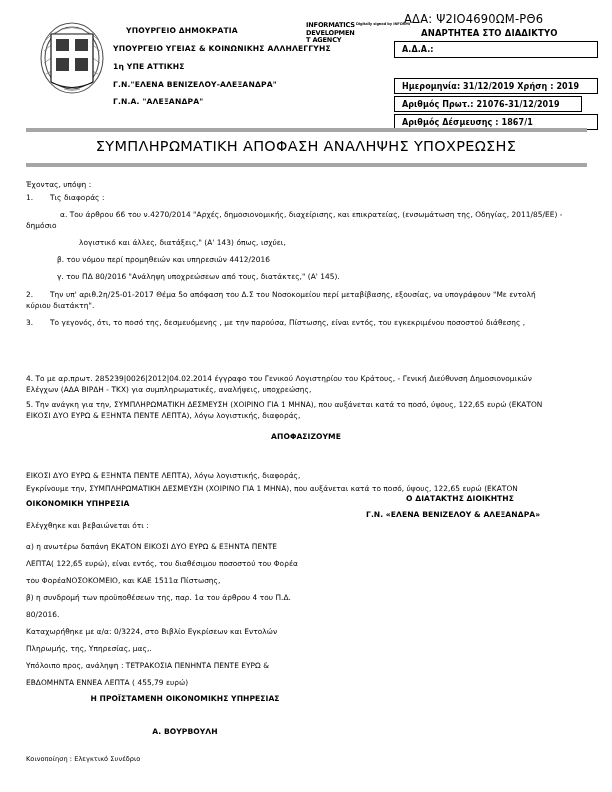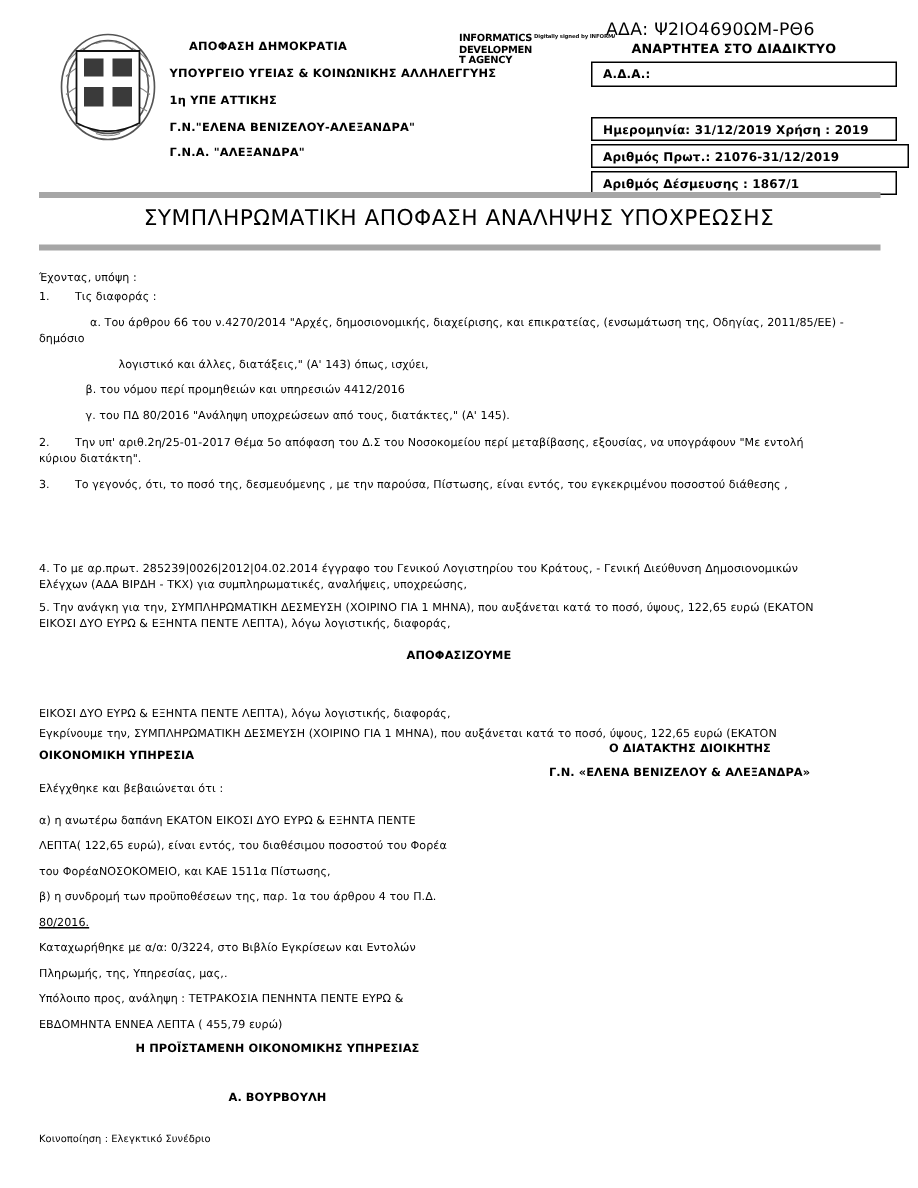--- a/index.html
+++ b/index.html
@@ -51,21 +51,21 @@
     font-size: 8px;
     font-weight: bold;
     display: flex;
     align-items: center;
     padding-left: 7px;
     letter-spacing: 0.1px;
     white-space: nowrap;
   }
   .box-ada      { left: 394px; top: 41px;  width: 204px; height: 17px; }
   .box-date     { left: 394px; top: 78px;  width: 204px; height: 16px; }
-  .box-protocol { left: 394px; top: 96px;  width: 212px; height: 16px; }
+  .box-protocol { left: 394px; top: 96px;  width: 188px; height: 16px; }
   .box-bundle   { left: 394px; top: 114px; width: 204px; height: 16px; }
 
   
   .emblem {
     position: absolute;
     left: 36px;
     top: 19px;
     width: 72px;
     height: 78px;
   }
@@ -180,21 +180,21 @@
   .col-head-l { left: 26px; top: 499px; font-size: 7.6px; }
   .col-head-r { left: 406px; top: 494px; font-size: 7.6px; }
   .col-head-r2 { left: 366px; top: 510px; font-size: 7.6px; }
 
   .lc { left: 26px; font-size: 7.4px; white-space: nowrap; }
   .lc-0 { top: 521px; }
   .lc-1 { top: 542px; }
   .lc-2 { top: 559px; }
   .lc-3 { top: 576px; }
   .lc-4 { top: 593px; }
-  .lc-5 { top: 610px; text-decoration: underline; }
+  .lc-5 { top: 610px; }
   .lc-6 { top: 627px; }
   .lc-7 { top: 644px; }
   .lc-8 { top: 661px; }
 
   .l-prois { left: 26px; top: 680px; width: 318px; font-size: 7.6px; }
   .l-signer { left: 26px; top: 727px; width: 318px; font-size: 7.6px; }
   .l-koin { left: 26px; top: 754px; font-size: 6.6px; }
 </style>
 </head>
 <body>
@@ -227,21 +227,21 @@
       <path d="M15 15 H57 V63 Q36 74 15 63 Z" fill="#ffffff" stroke="#111" stroke-width="1.2"></path>
       <g fill="#3a3a3a">
         <rect x="20" y="20" width="13" height="12"></rect>
         <rect x="39" y="20" width="13" height="12"></rect>
         <rect x="20" y="39" width="13" height="13"></rect>
         <rect x="39" y="39" width="13" height="13"></rect>
       </g>
     </svg>
   </div>
 
-  <div class="hdr hdr-0">ΑΠΟΦΑΣΗ ΔΗΜΟΚΡΑΤΙΑ</div>
+  <div class="hdr hdr-0">ΥΠΟΥΡΓΕΙΟ ΔΗΜΟΚΡΑΤΙΑ</div>
   <div class="hdr hdr-1">ΥΠΟΥΡΓΕΙΟ ΥΓΕΙΑΣ &amp; ΚΟΙΝΩΝΙΚΗΣ ΑΛΛΗΛΕΓΓΥΗΣ</div>
   <div class="hdr hdr-2">1η ΥΠΕ ΑΤΤΙΚΗΣ</div>
   <div class="hdr hdr-3">Γ.Ν."ΕΛΕΝΑ ΒΕΝΙΖΕΛΟΥ-ΑΛΕΞΑΝΔΡΑ"</div>
   <div class="hdr hdr-4">Γ.Ν.Α. "ΑΛΕΞΑΝΔΡΑ"</div>
 
   <div class="sigstamp">
     <div>INFORMATICS</div>
     <div>DEVELOPMEN</div>
     <div>T AGENCY</div>
     <div class="tiny">Digitally signed by INFORMATICS DEVELOPMENT AGENCY Date: 2019.12.31 13:24:33 EET Reason: Location: Athens</div>

